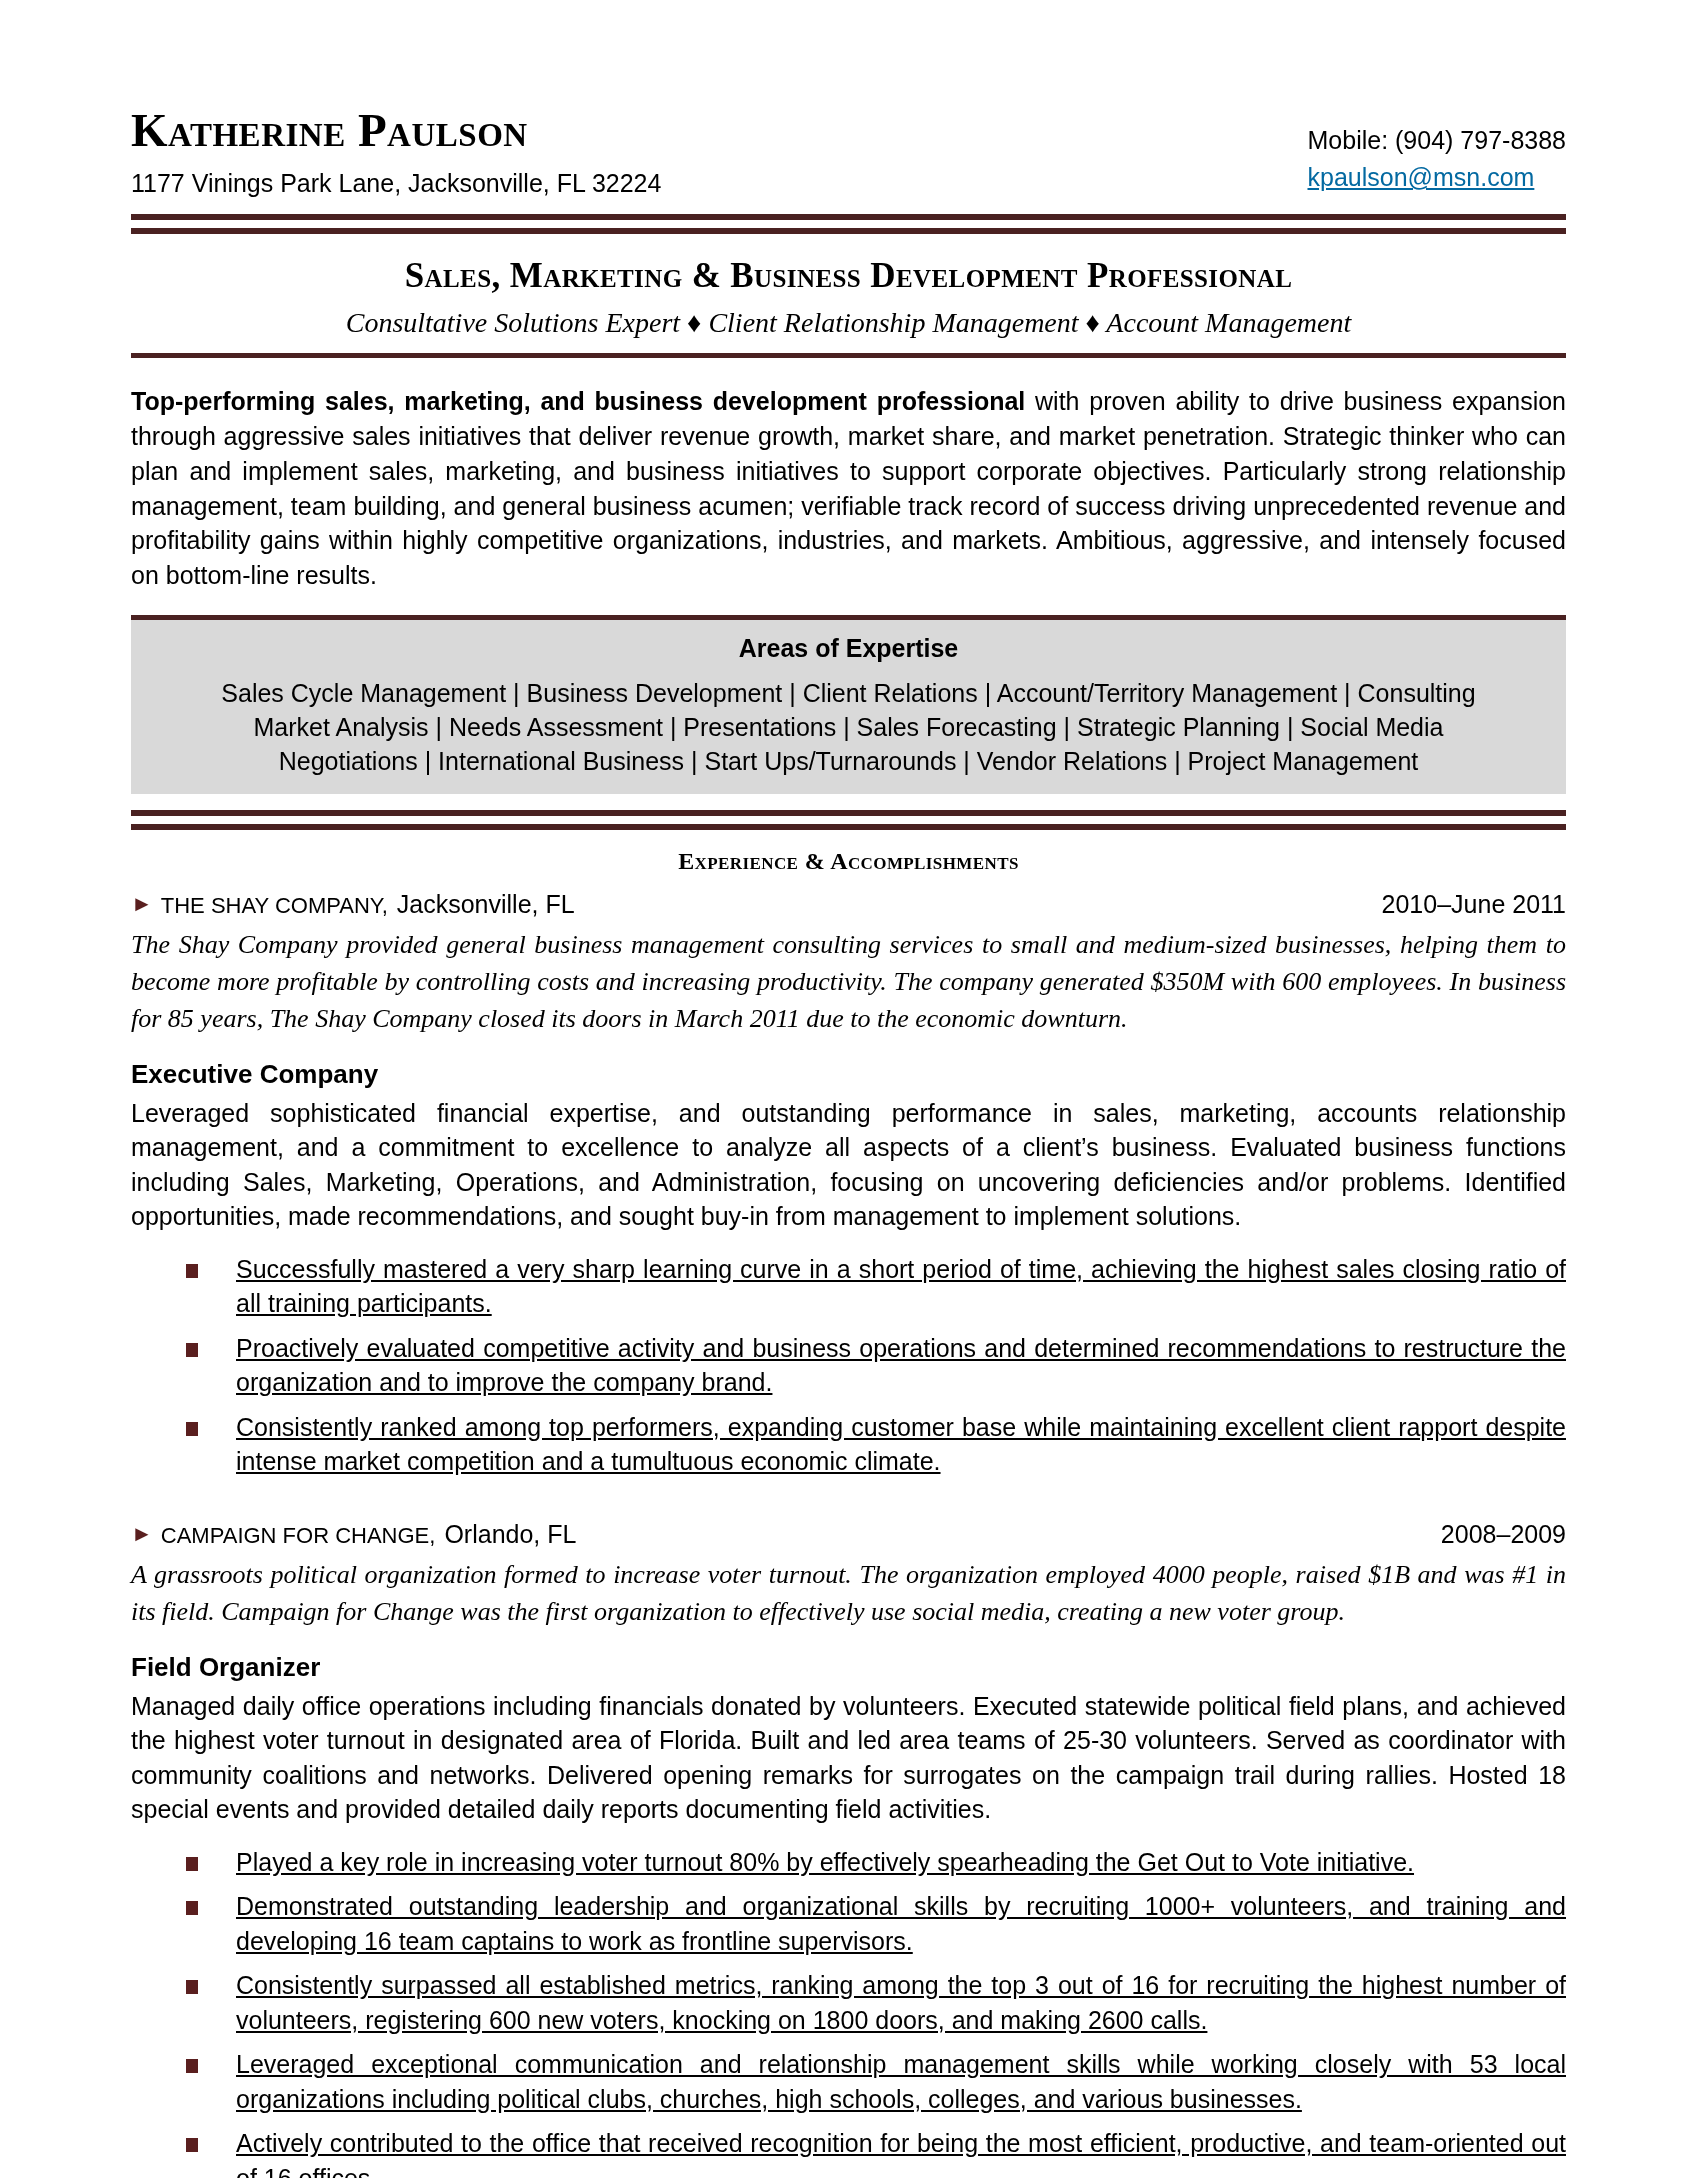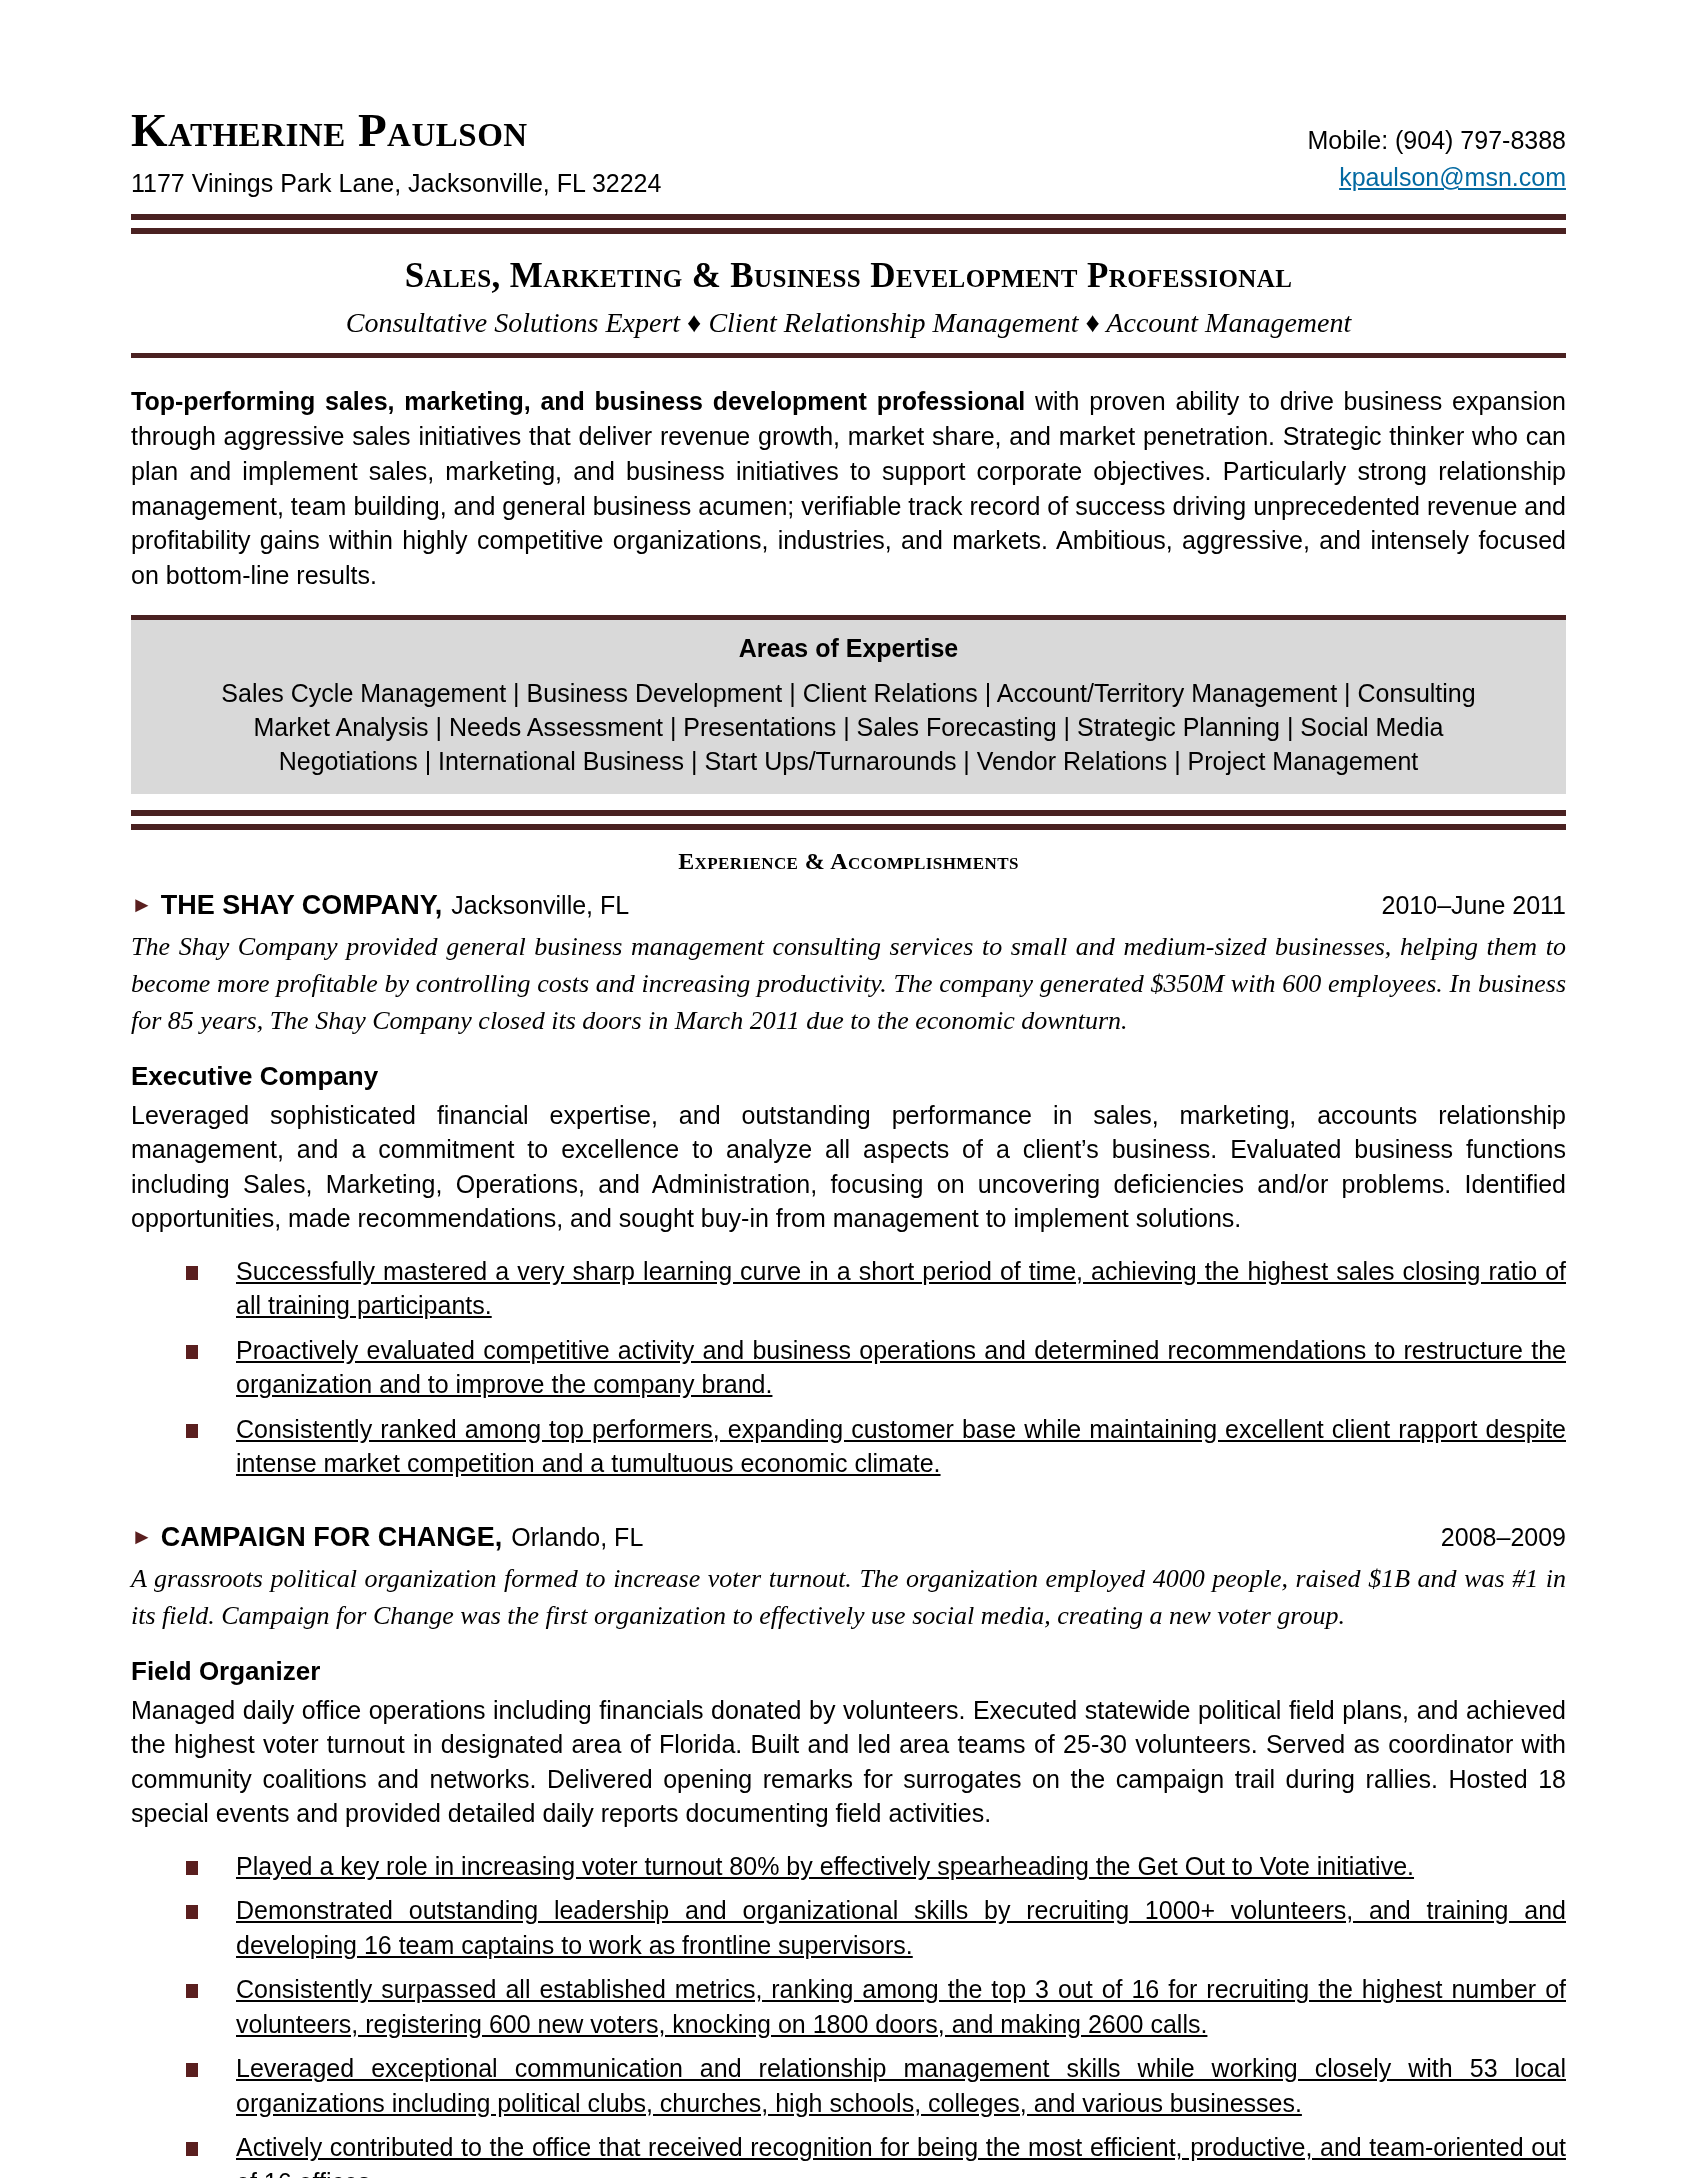--- a/index.html
+++ b/index.html
@@ -24,21 +24,21 @@
   }
 
   
   .header {
     display: flex;
     justify-content: space-between;
     align-items: flex-end;
     margin-top: 30px;
   }
   .header-left { flex: 0 0 auto; }
-  .header-right { flex: 0 0 auto; text-align: right; padding-bottom: 4px; }
+  .header-right { flex: 0 0 auto; text-align: left; padding-bottom: 4px; }
 
   .cand-name {
     font-family: "Liberation Serif", serif;
     font-weight: bold;
     font-size: 47px;
     letter-spacing: 0.5px;
     font-variant: small-caps;
     text-transform: capitalize;
     line-height: 1.0;
     margin: 0 0 16px 0;
@@ -157,22 +157,22 @@
   }
   .tri-bullet {
     color: #5a1f1f;
     font-size: 22px;
     line-height: 1;
     margin-right: 8px;
     position: relative;
     top: -2px;
   }
   .company {
-    font-weight: bold;
-    font-size: 27px;
+    font-weight: normal;
+    font-size: 22px;
     text-align: right;
   }
   .location { font-size: 25px; }
   .dates {
     font-size: 25px;
     white-space: nowrap;
   }
   .company-desc {
     font-family: "Liberation Serif", serif;
     font-style: italic;

